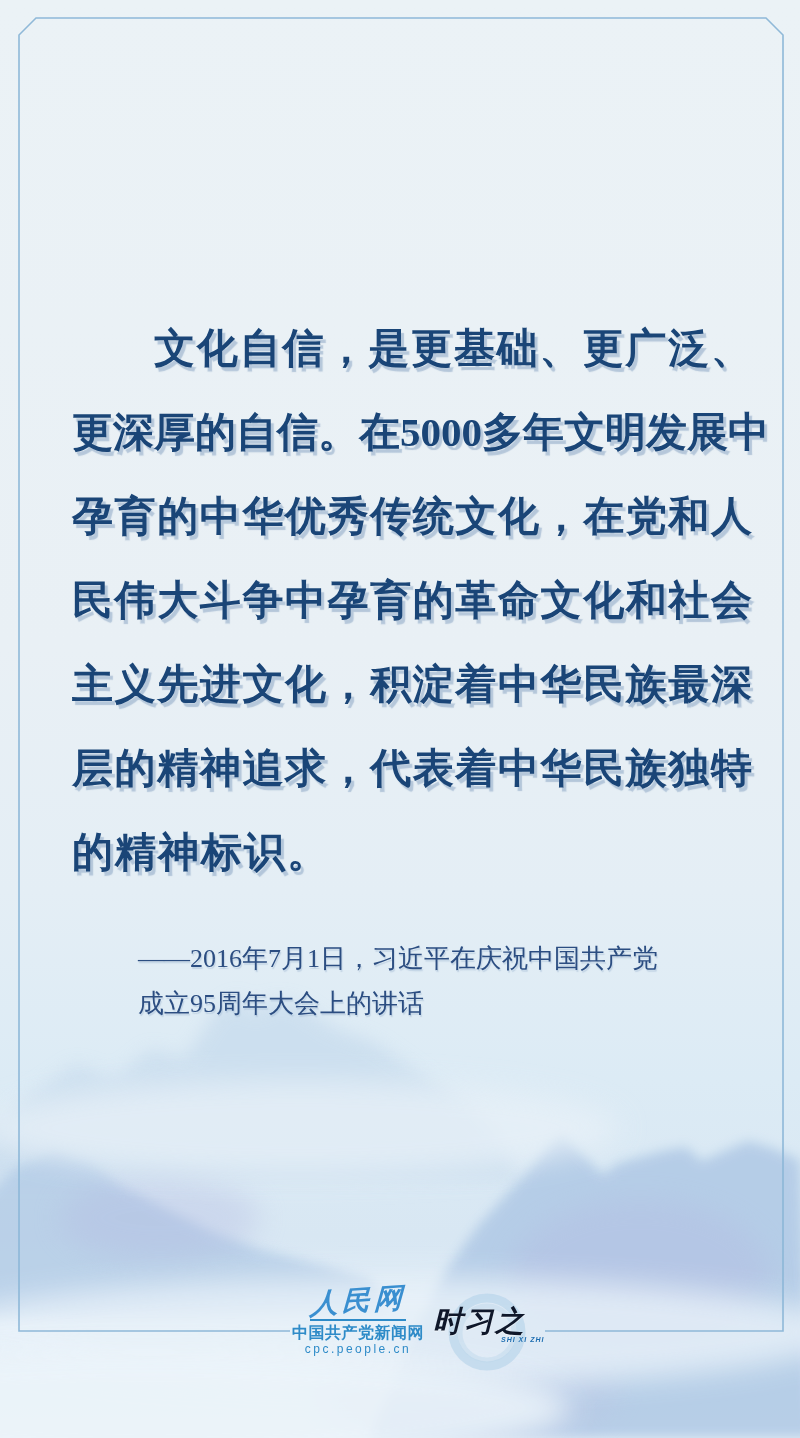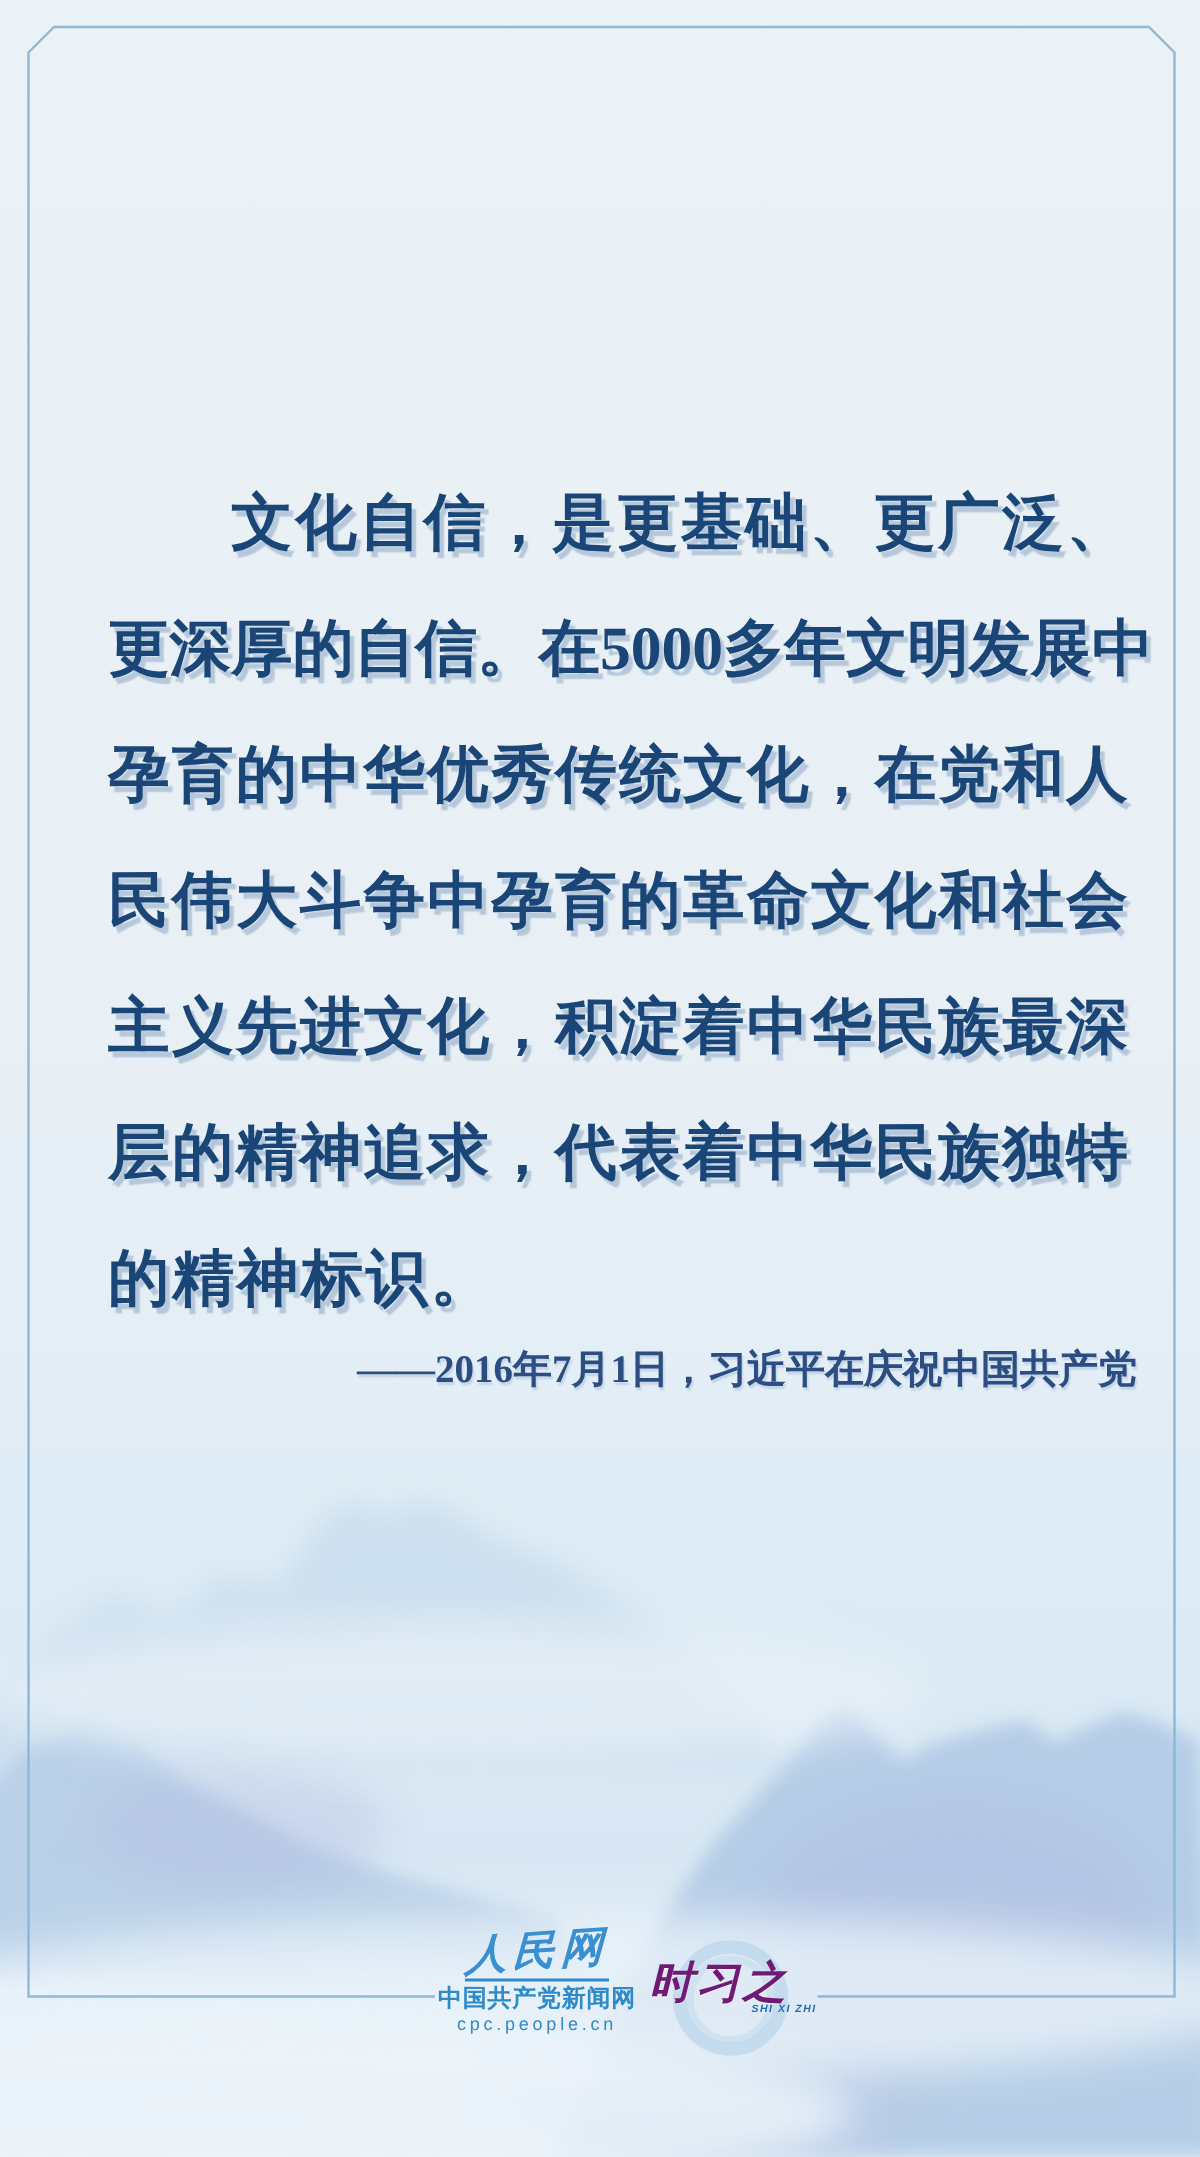--- a/index.html
+++ b/index.html
@@ -25,23 +25,23 @@
     text-shadow:3px 4px 1px rgba(146,172,200,.6);
   }
   .qline{display:flex;justify-content:space-between;height:84px;align-items:center;white-space:pre;}
   .qline span{display:block;}
   .qline span.digit{width:.58em;text-align:center;}
   .qline.qindent{padding-left:82px;}
   .qline.qlast{justify-content:flex-start;letter-spacing:2px;}
 
   
   .attribution{
-    position:absolute;right:42px;top:890px;width:620px;
-    text-align:right;color:var(--attr-text);
-    font-size:26px;line-height:45px;font-weight:bold;
+    position:absolute;right:42px;top:936px;width:620px;
+    color:var(--attr-text);
+    font-size:26px;line-height:45px;font-weight:normal;
     text-shadow:1px 2px 1px rgba(160,185,210,.45);
   }
 
   
   .footer{position:absolute;left:0;top:1284px;width:800px;height:120px;}
   .rmw{
     position:absolute;left:292px;top:2px;width:132px;
     display:flex;flex-direction:column;align-items:center;
     color:var(--logo-blue);
     font-family:"Liberation Sans","DejaVu Sans",sans-serif;
@@ -55,21 +55,21 @@
   .rmw-site{font-size:16px;font-weight:bold;letter-spacing:.5px;line-height:19px;}
   .rmw-url{font-size:12px;font-weight:normal;letter-spacing:2.5px;line-height:15px;}
 
   .sxz{
     position:absolute;left:433px;top:6px;width:110px;height:90px;
     font-family:"Liberation Sans","DejaVu Sans",sans-serif;
   }
   .sxz-ring{position:absolute;left:6px;top:2px;}
   .sxz-name{
     position:absolute;left:0;top:12px;width:104px;
-    color:#701a75;font-size:29px;font-weight:bold;font-style:italic;
+    color:#0f172a;font-size:29px;font-weight:bold;font-style:italic;
     letter-spacing:2px;white-space:nowrap;
     text-shadow:0 1px 0 rgba(255,255,255,.5);
   }
   .sxz-rom{
     position:absolute;left:68px;top:46px;
     color:#1d6db0;font-size:7px;font-weight:bold;letter-spacing:1px;
     font-style:italic;white-space:nowrap;
   }
 </style>
 </head>
@@ -112,20 +112,21 @@
     <div class="qline"><span>更</span><span>深</span><span>厚</span><span>的</span><span>自</span><span>信</span><span>。</span><span>在</span><span class="digit">5</span><span class="digit">0</span><span class="digit">0</span><span class="digit">0</span><span>多</span><span>年</span><span>文</span><span>明</span><span>发</span><span>展</span><span>中</span></div>
     <div class="qline"><span>孕</span><span>育</span><span>的</span><span>中</span><span>华</span><span>优</span><span>秀</span><span>传</span><span>统</span><span>文</span><span>化</span><span>，</span><span>在</span><span>党</span><span>和</span><span>人</span></div>
     <div class="qline"><span>民</span><span>伟</span><span>大</span><span>斗</span><span>争</span><span>中</span><span>孕</span><span>育</span><span>的</span><span>革</span><span>命</span><span>文</span><span>化</span><span>和</span><span>社</span><span>会</span></div>
     <div class="qline"><span>主</span><span>义</span><span>先</span><span>进</span><span>文</span><span>化</span><span>，</span><span>积</span><span>淀</span><span>着</span><span>中</span><span>华</span><span>民</span><span>族</span><span>最</span><span>深</span></div>
     <div class="qline"><span>层</span><span>的</span><span>精</span><span>神</span><span>追</span><span>求</span><span>，</span><span>代</span><span>表</span><span>着</span><span>中</span><span>华</span><span>民</span><span>族</span><span>独</span><span>特</span></div>
     <div class="qline qlast"><span>的</span><span>精</span><span>神</span><span>标</span><span>识</span><span>。</span></div>
   </div>
 
 <div class="attribution">
   <div>——2016年7月1日，习近平在庆祝中国共产党</div>
+  <div>成立95周年大会上的讲话</div>
 </div>
 
 <div class="footer">
   <div class="rmw">
     <div class="rmw-name">人民网</div>
     <div class="rmw-rule"></div>
     <div class="rmw-site">中国共产党新闻网</div>
     <div class="rmw-url">cpc.people.cn</div>
   </div>
 

